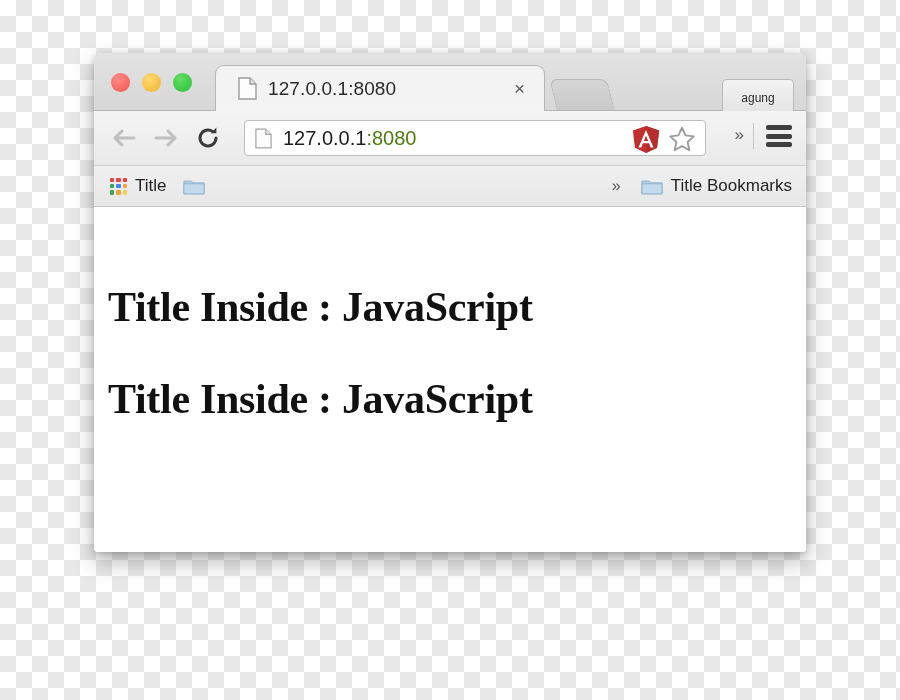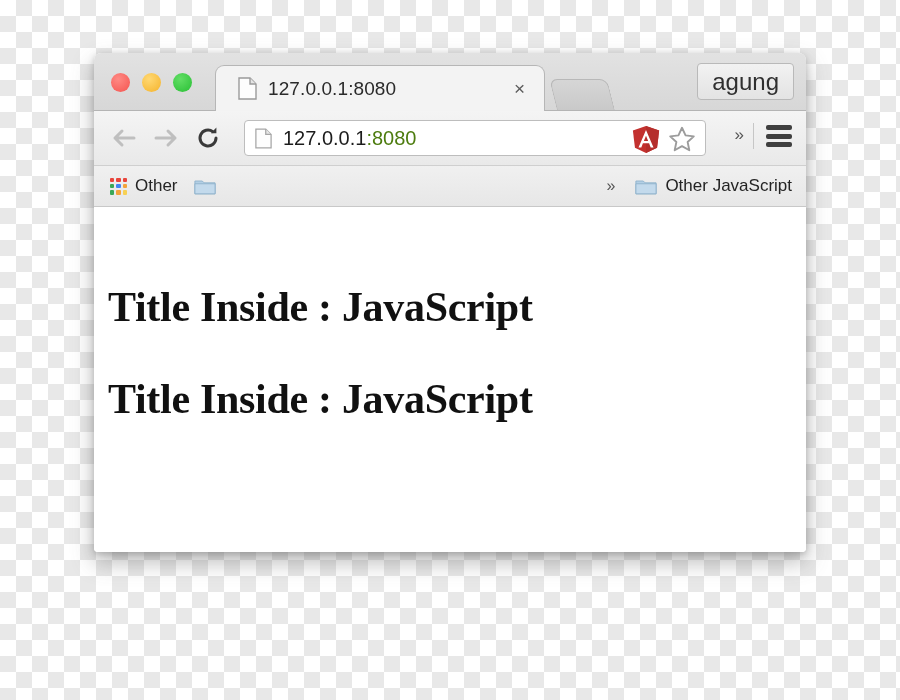--- a/index.html
+++ b/index.html
@@ -122,28 +122,28 @@
     border: 1px solid #b8b8b8;
     border-bottom: none;
     border-radius: 8px 8px 0 0;
     transform: skewX(14deg);
     box-sizing: border-box;
   }
 
   .profile-button {
     position: absolute;
     right: 12px;
-    top: 10px;
+    top: 26px;
     min-width: 72px;
     height: 37px;
     padding: 0 14px;
     background: linear-gradient(to bottom, #f2f2f2, #e3e3e3);
     border: 1px solid #b9b9b9;
     border-radius: 4px;
-    font-size: 24px;
+    font-size: 12px;
     color: #2f2f2f;
     display: flex;
     align-items: center;
     justify-content: center;
     box-sizing: border-box;
     cursor: pointer;
   }
 
   
   .toolbar {
@@ -414,38 +414,38 @@
           <span style="background:#e8453c"></span>
             <span style="background:#e8453c"></span>
             <span style="background:#e8453c"></span>
           <span style="background:#3aa757"></span>
             <span style="background:#4285f4"></span>
             <span style="background:#f3a33b"></span>
           <span style="background:#3aa757"></span>
             <span style="background:#f3a33b"></span>
             <span style="background:#f7d154"></span>
         </span>
-        <span class="bm-label">Other</span>
+        <span class="bm-label">Title</span>
       </div>
 
       <div class="bm-item">
         <svg class="folder-icon" viewBox="0 0 24 18">
           <path d="M1 3 h8 l2 2 h12 v12 h-22 z" fill="#b3cfe5" stroke="#8fb2cc" stroke-width="1"></path>
           <path d="M1 6 h22 v11 h-22 z" fill="#c3daec" stroke="#8fb2cc" stroke-width="1"></path>
         </svg>
       </div>
 
       <div class="bm-right">
         <span class="bm-overflow">»</span>
         <div class="bm-item">
           <svg class="folder-icon" viewBox="0 0 24 18">
             <path d="M1 3 h8 l2 2 h12 v12 h-22 z" fill="#b3cfe5" stroke="#8fb2cc" stroke-width="1"></path>
             <path d="M1 6 h22 v11 h-22 z" fill="#c3daec" stroke="#8fb2cc" stroke-width="1"></path>
           </svg>
-          <span class="bm-label">Other JavaScript</span>
+          <span class="bm-label">Title Bookmarks</span>
         </div>
       </div>
     </div>
 
     <div class="page">
 
       <h1 class="page-heading heading-1">Title Inside : JavaScript</h1>
 
       <h1 class="page-heading heading-2">Title Inside : JavaScript</h1>
     </div>

